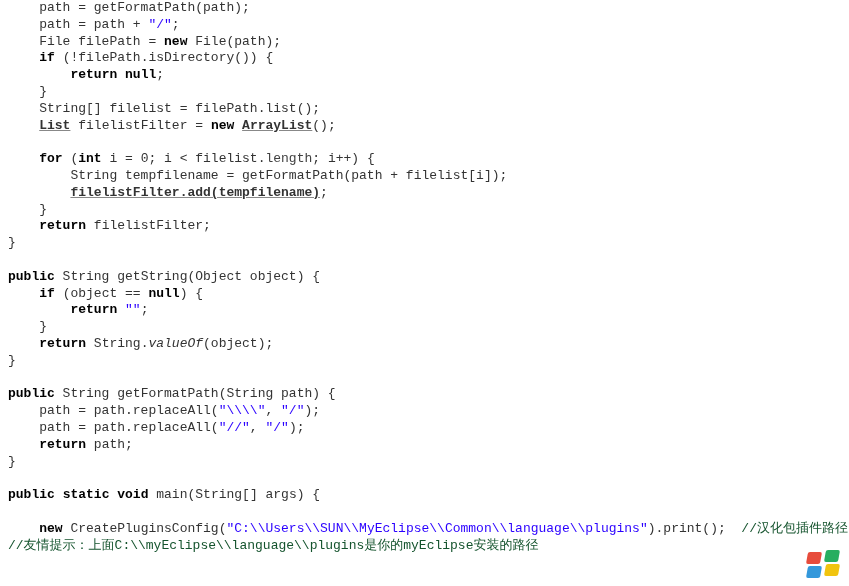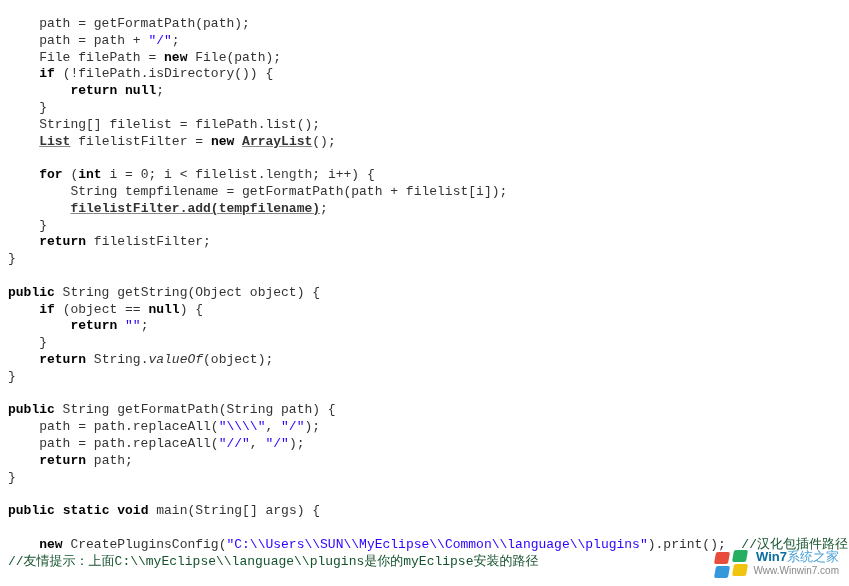--- a/index.html
+++ b/index.html
@@ -9,21 +9,21 @@
     font-size: 13px;
     line-height: 16.8px;
     color: #333;
     background: #fff;
     width: 849px;
     height: 586px;
     overflow: hidden;
     position: relative;
   }
   .code {
-    padding: 16px 8px;
+    padding: 0 8px;
     white-space: pre;
   }
   .line { display: block; }
   .kw { color: #000000; font-weight: bold; }
   .str { color: #2a00ff; }
   .com { color: #14532d; }
   .u { text-decoration: underline; text-decoration-color: #888; font-weight: bold; }
   .field { color: #404040; }
   .watermark {
     position: absolute;
@@ -56,19 +56,13 @@
 
 <div class="code" id="code-container"><span class="line">    path = getFormatPath(path);</span><span class="line">    path = path + <span class="str">"/"</span>;</span><span class="line">    File filePath = <span class="kw">new</span> File(path);</span><span class="line">    <span class="kw">if</span> (!filePath.isDirectory()) {</span><span class="line">        <span class="kw">return null</span>;</span><span class="line">    }</span><span class="line">    String[] filelist = filePath.list();</span><span class="line">    <span class="u">List</span> filelistFilter = <span class="kw">new</span> <span class="u">ArrayList</span>();</span><span class="line">&nbsp;</span><span class="line">    <span class="kw">for</span> (<span class="kw">int</span> i = 0; i &lt; filelist.<span class="field">length</span>; i++) {</span><span class="line">        String tempfilename = getFormatPath(path + filelist[i]);</span><span class="line">        <span class="u">filelistFilter.add(tempfilename)</span>;</span><span class="line">    }</span><span class="line">    <span class="kw">return</span> filelistFilter;</span><span class="line">}</span><span class="line">&nbsp;</span><span class="line"><span class="kw">public</span> String getString(Object object) {</span><span class="line">    <span class="kw">if</span> (object == <span class="kw">null</span>) {</span><span class="line">        <span class="kw">return</span> <span class="str">""</span>;</span><span class="line">    }</span><span class="line">    <span class="kw">return</span> String.<span style="font-style:italic">valueOf</span>(object);</span><span class="line">}</span><span class="line">&nbsp;</span><span class="line"><span class="kw">public</span> String getFormatPath(String path) {</span><span class="line">    path = path.replaceAll(<span class="str">"\\\\"</span>, <span class="str">"/"</span>);</span><span class="line">    path = path.replaceAll(<span class="str">"//"</span>, <span class="str">"/"</span>);</span><span class="line">    <span class="kw">return</span> path;</span><span class="line">}</span><span class="line">&nbsp;</span><span class="line"><span class="kw">public</span> <span class="kw">static</span> <span class="kw">void</span> main(String[] args) {</span><span class="line">&nbsp;</span><span class="line">    <span class="kw">new</span> CreatePluginsConfig(<span class="str">"C:\\Users\\SUN\\MyEclipse\\Common\\language\\plugins"</span>).print();  <span class="com">//汉化包插件路径</span></span><span class="line"><span class="com">//友情提示：上面C:\\myEclipse\\language\\plugins是你的myEclipse安装的路径</span></span></div>
 
 <div class="watermark">
   <div class="wm-logo">
     <div class="q r"></div>
       <div class="q g"></div>
       <div class="q b"></div>
       <div class="q y"></div>
   </div>
-  <div class="wm-text">
-    <div class="wm-brand">
-      <span class="w7">Win7</span><span class="rest">系统之家</span>
-    </div>
-    <div class="wm-url">Www.Winwin7.com</div>
-  </div>
 </div>
 
 </body></html>

